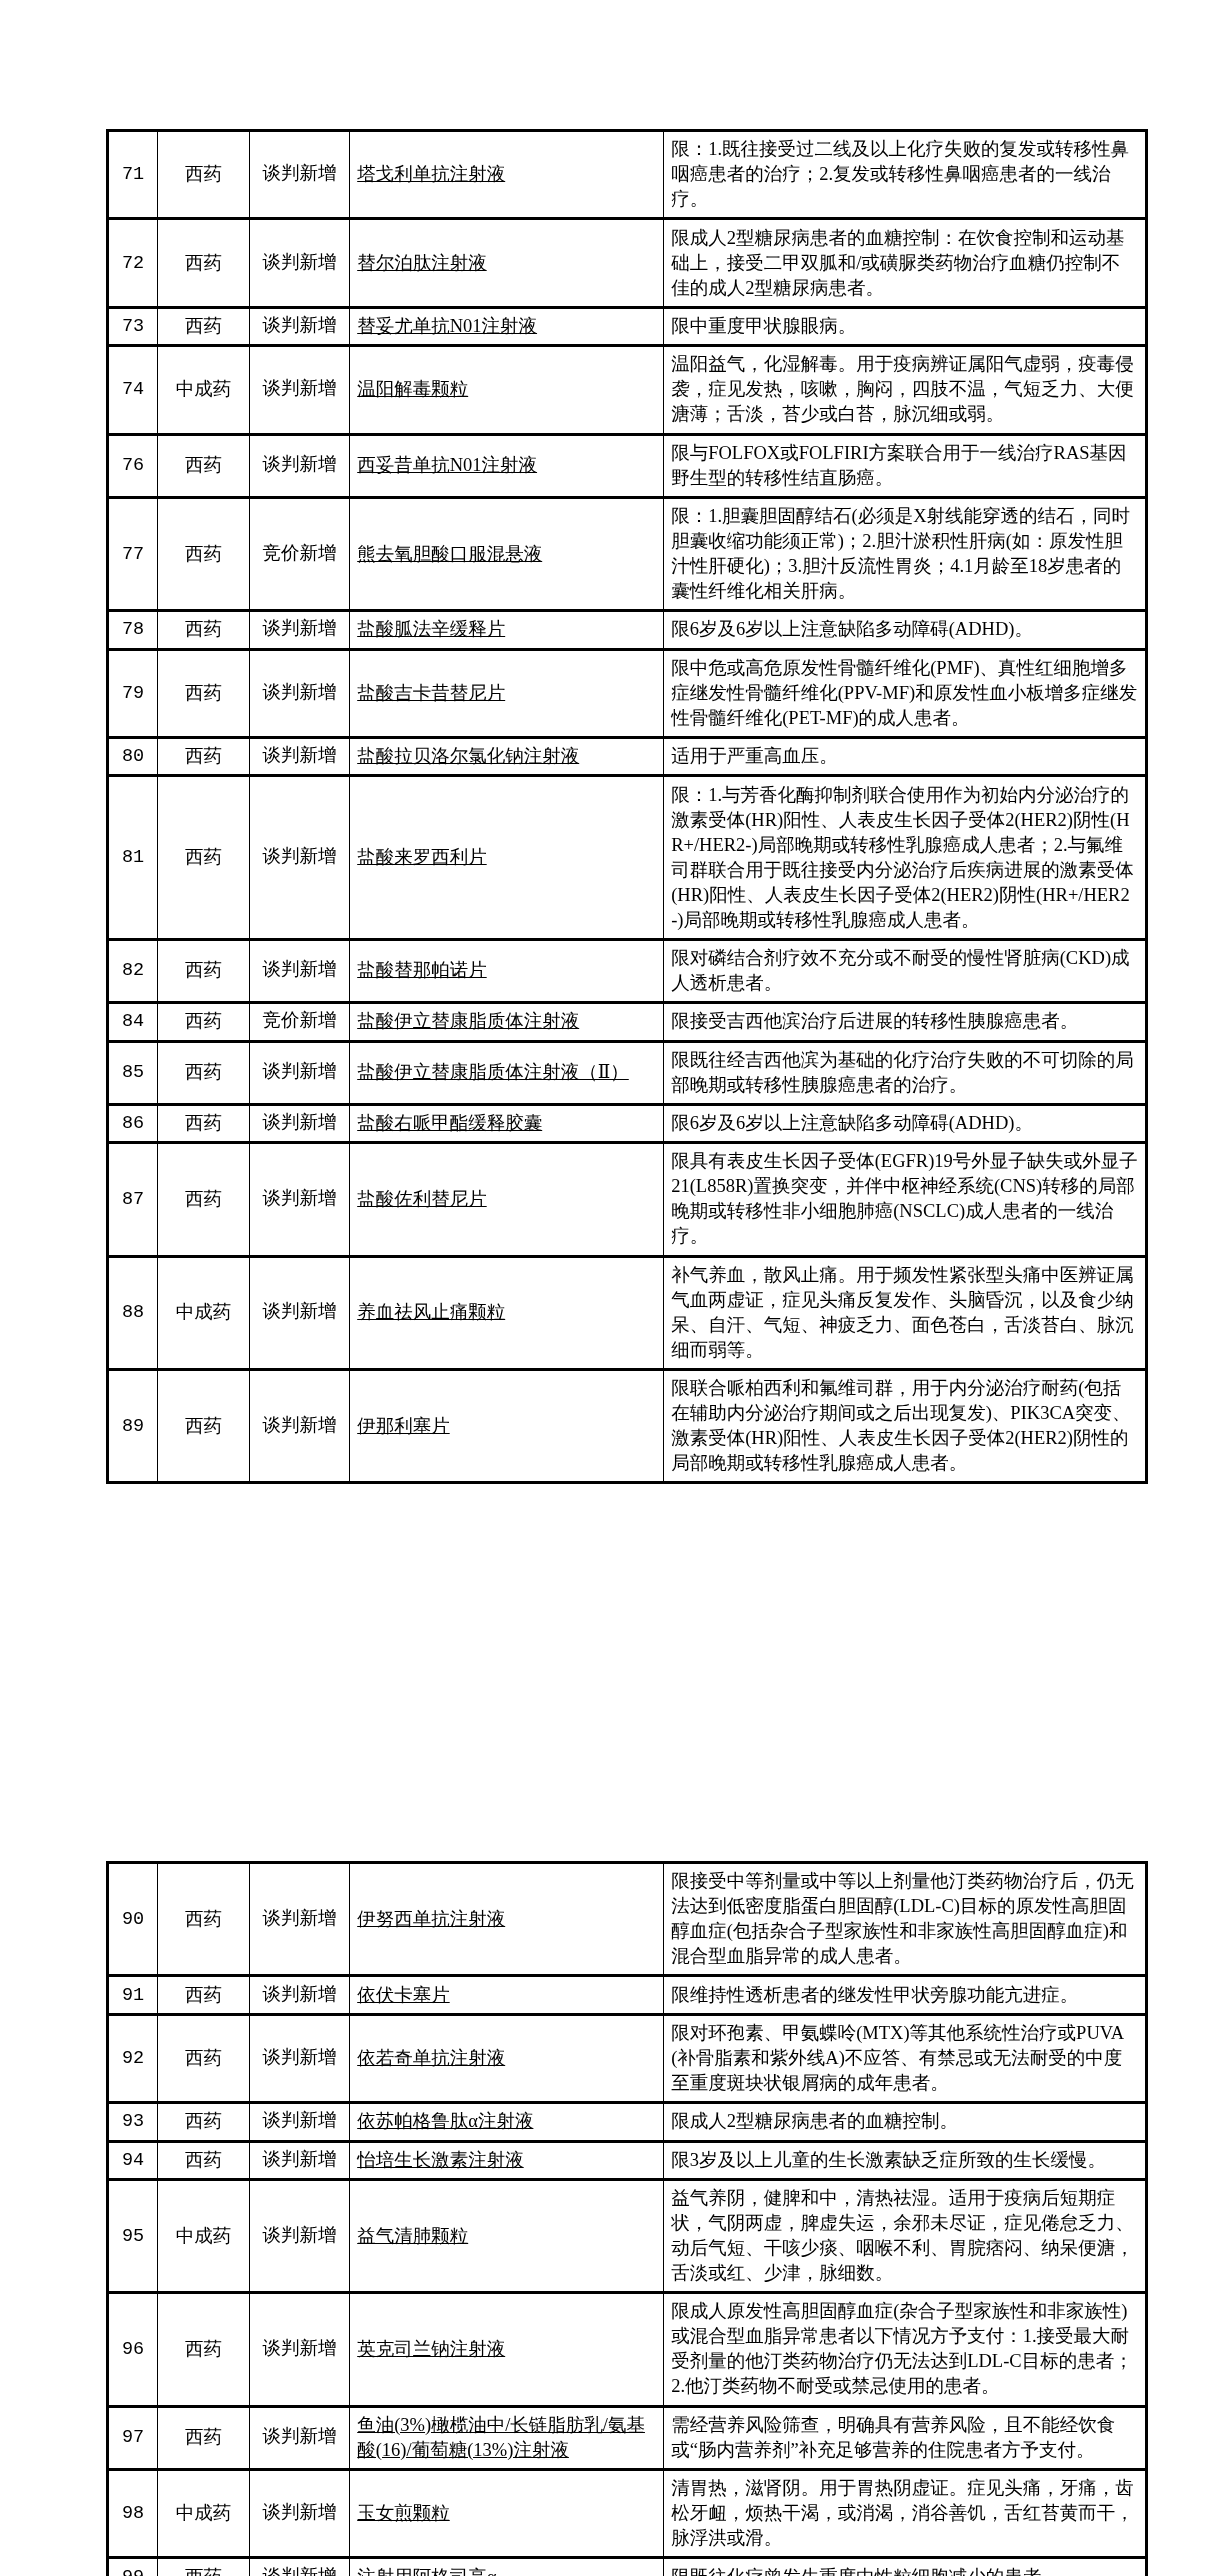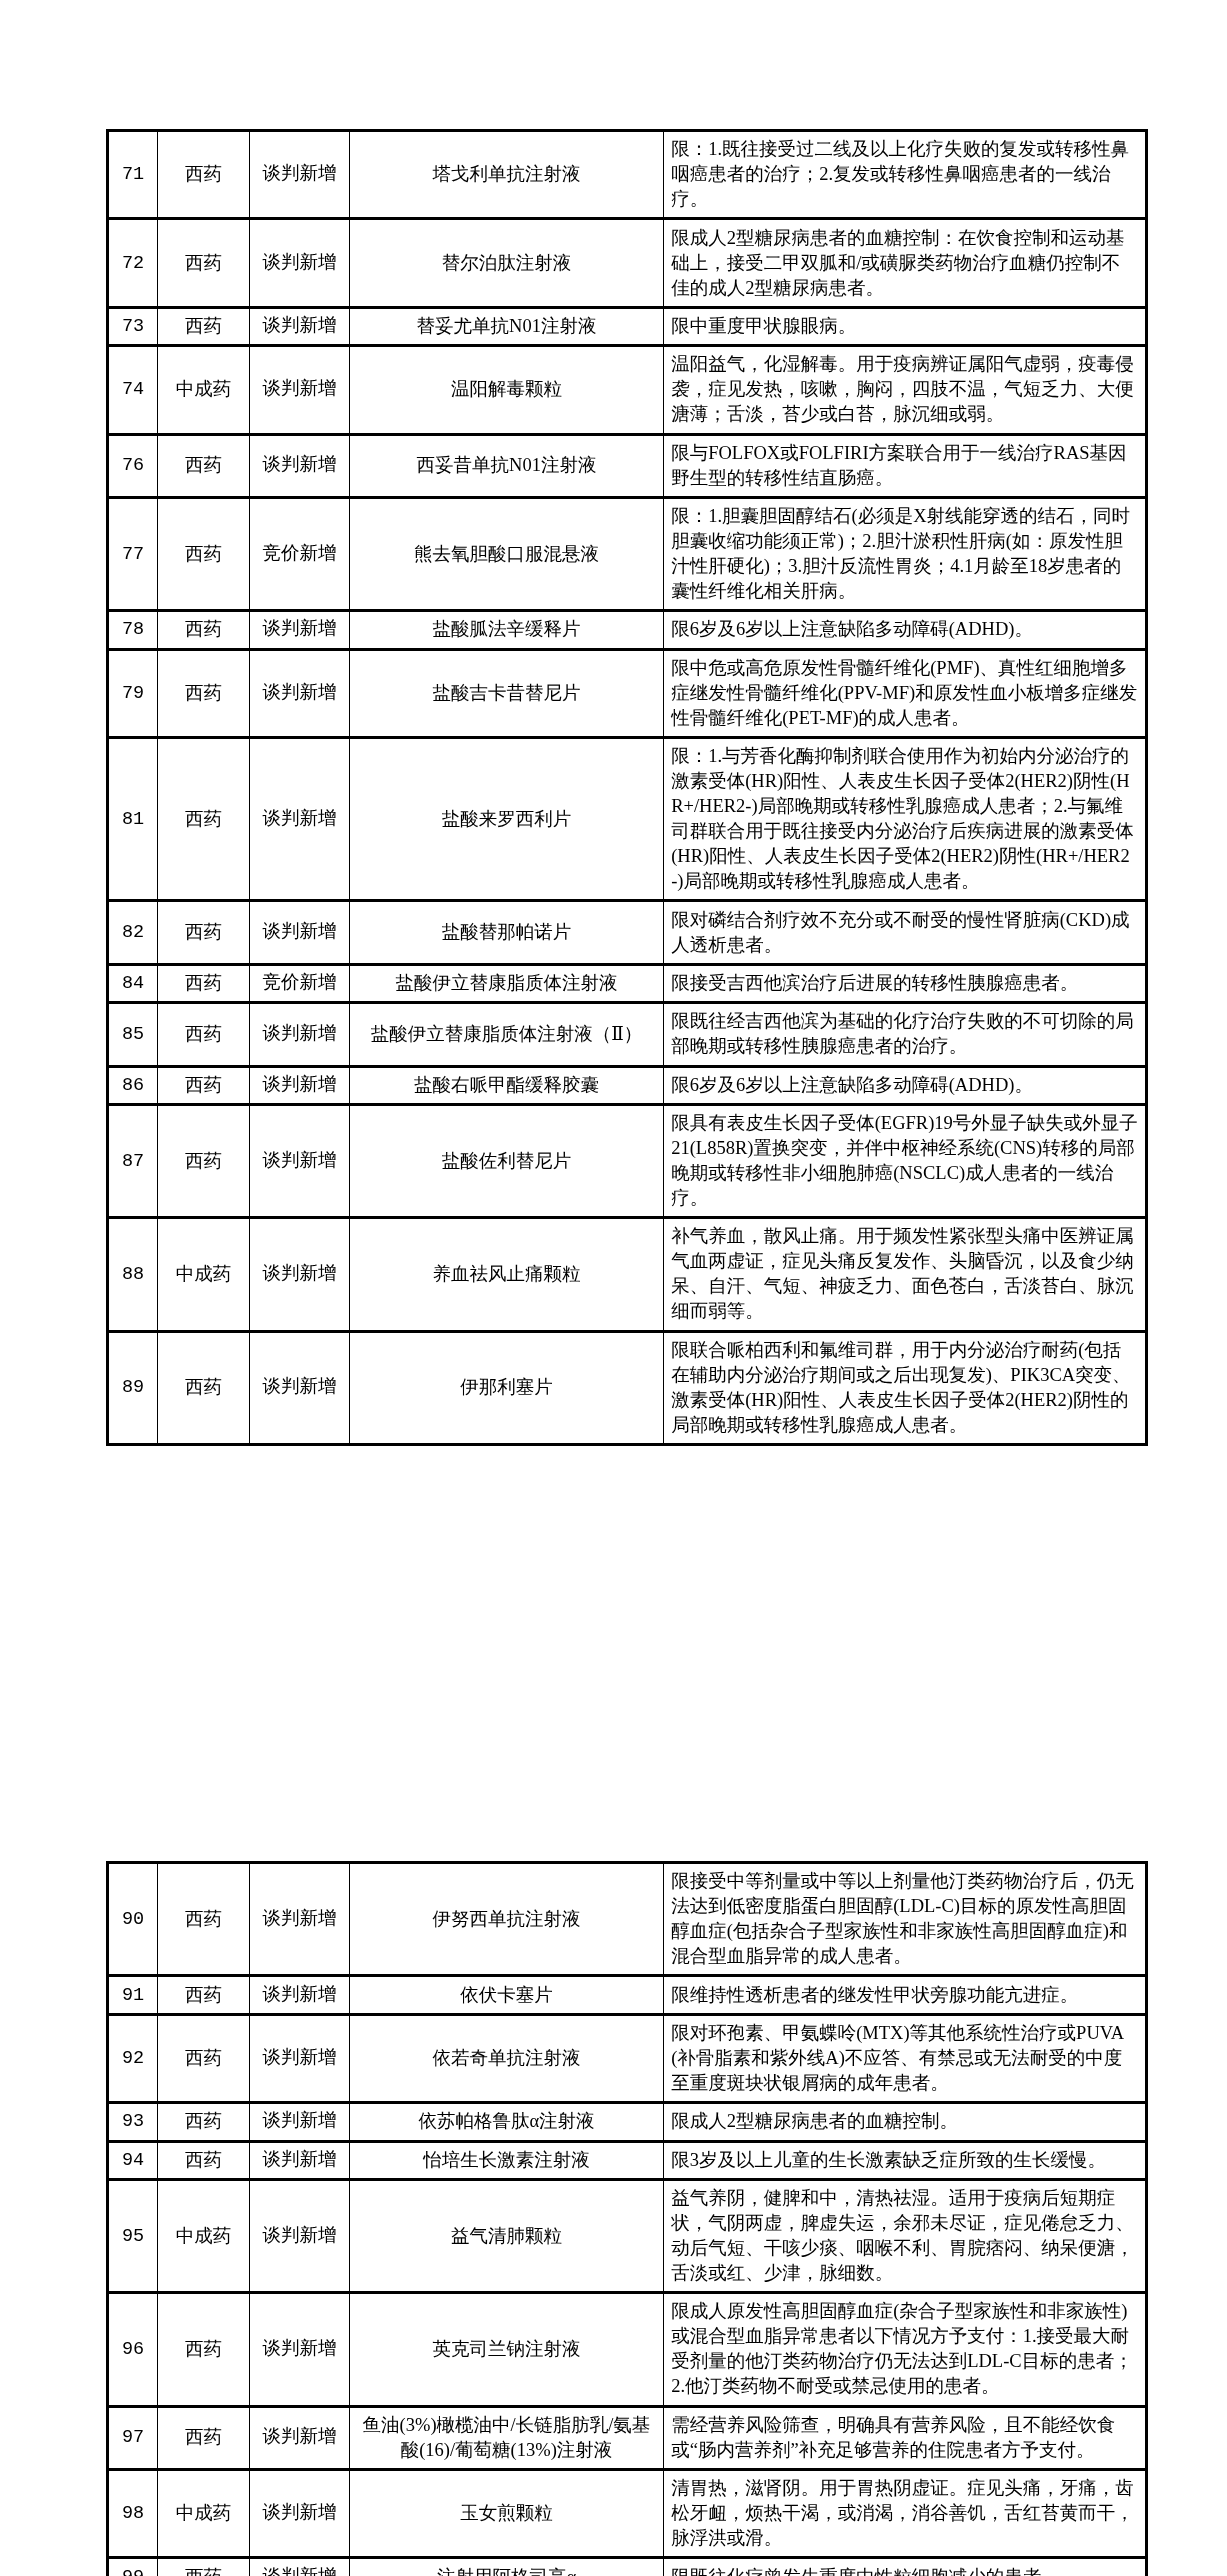--- a/index.html
+++ b/index.html
@@ -28,21 +28,21 @@
     border-bottom:3.6px solid #000;
     vertical-align:middle;
     padding:5.2px 7.2px;
     word-break:break-all;
     overflow:hidden;
   }
   table.tbl{border:3.1px solid #000;}
   td.c-no{text-align:center;font-family:Liberation Mono, monospace;}
   td.c-cat{text-align:center;}
   td.c-mode{text-align:center;font-family:Liberation Mono, monospace;}
-  td.c-name{text-align:center;}
+  td.c-name{text-decoration:underline;}
   td.c-limit{text-align:left;padding:5.2px 9.3px;}
   td.c-limit.dash{text-align:center;}
   .col-no{width:50px;}
   .col-cat{width:92px;}
   .col-mode{width:100px;}
   .col-name{width:314px;}
   .col-limit{width:483px;}
 </style>
 </head>
 <body>
@@ -107,20 +107,27 @@
           <td class="c-limit">限6岁及6岁以上注意缺陷多动障碍(ADHD)。</td>
         </tr>
         <tr>
           <td class="c-no">79</td>
           <td class="c-cat">西药</td>
           <td class="c-mode">谈判新增</td>
           <td class="c-name">盐酸吉卡昔替尼片</td>
           <td class="c-limit">限中危或高危原发性骨髓纤维化(PMF)、真性红细胞增多症继发性骨髓纤维化(PPV-MF)和原发性血小板增多症继发性骨髓纤维化(PET-MF)的成人患者。</td>
         </tr>
         <tr>
+          <td class="c-no">80</td>
+          <td class="c-cat">西药</td>
+          <td class="c-mode">谈判新增</td>
+          <td class="c-name">盐酸拉贝洛尔氯化钠注射液</td>
+          <td class="c-limit">适用于严重高血压。</td>
+        </tr>
+        <tr>
           <td class="c-no">81</td>
           <td class="c-cat">西药</td>
           <td class="c-mode">谈判新增</td>
           <td class="c-name">盐酸来罗西利片</td>
           <td class="c-limit">限：1.与芳香化酶抑制剂联合使用作为初始内分泌治疗的激素受体(HR)阳性、人表皮生长因子受体2(HER2)阴性(HR+/HER2-)局部晚期或转移性乳腺癌成人患者；2.与氟维司群联合用于既往接受内分泌治疗后疾病进展的激素受体(HR)阳性、人表皮生长因子受体2(HER2)阴性(HR+/HER2-)局部晚期或转移性乳腺癌成人患者。</td>
         </tr>
         <tr>
           <td class="c-no">82</td>
           <td class="c-cat">西药</td>
           <td class="c-mode">谈判新增</td>

